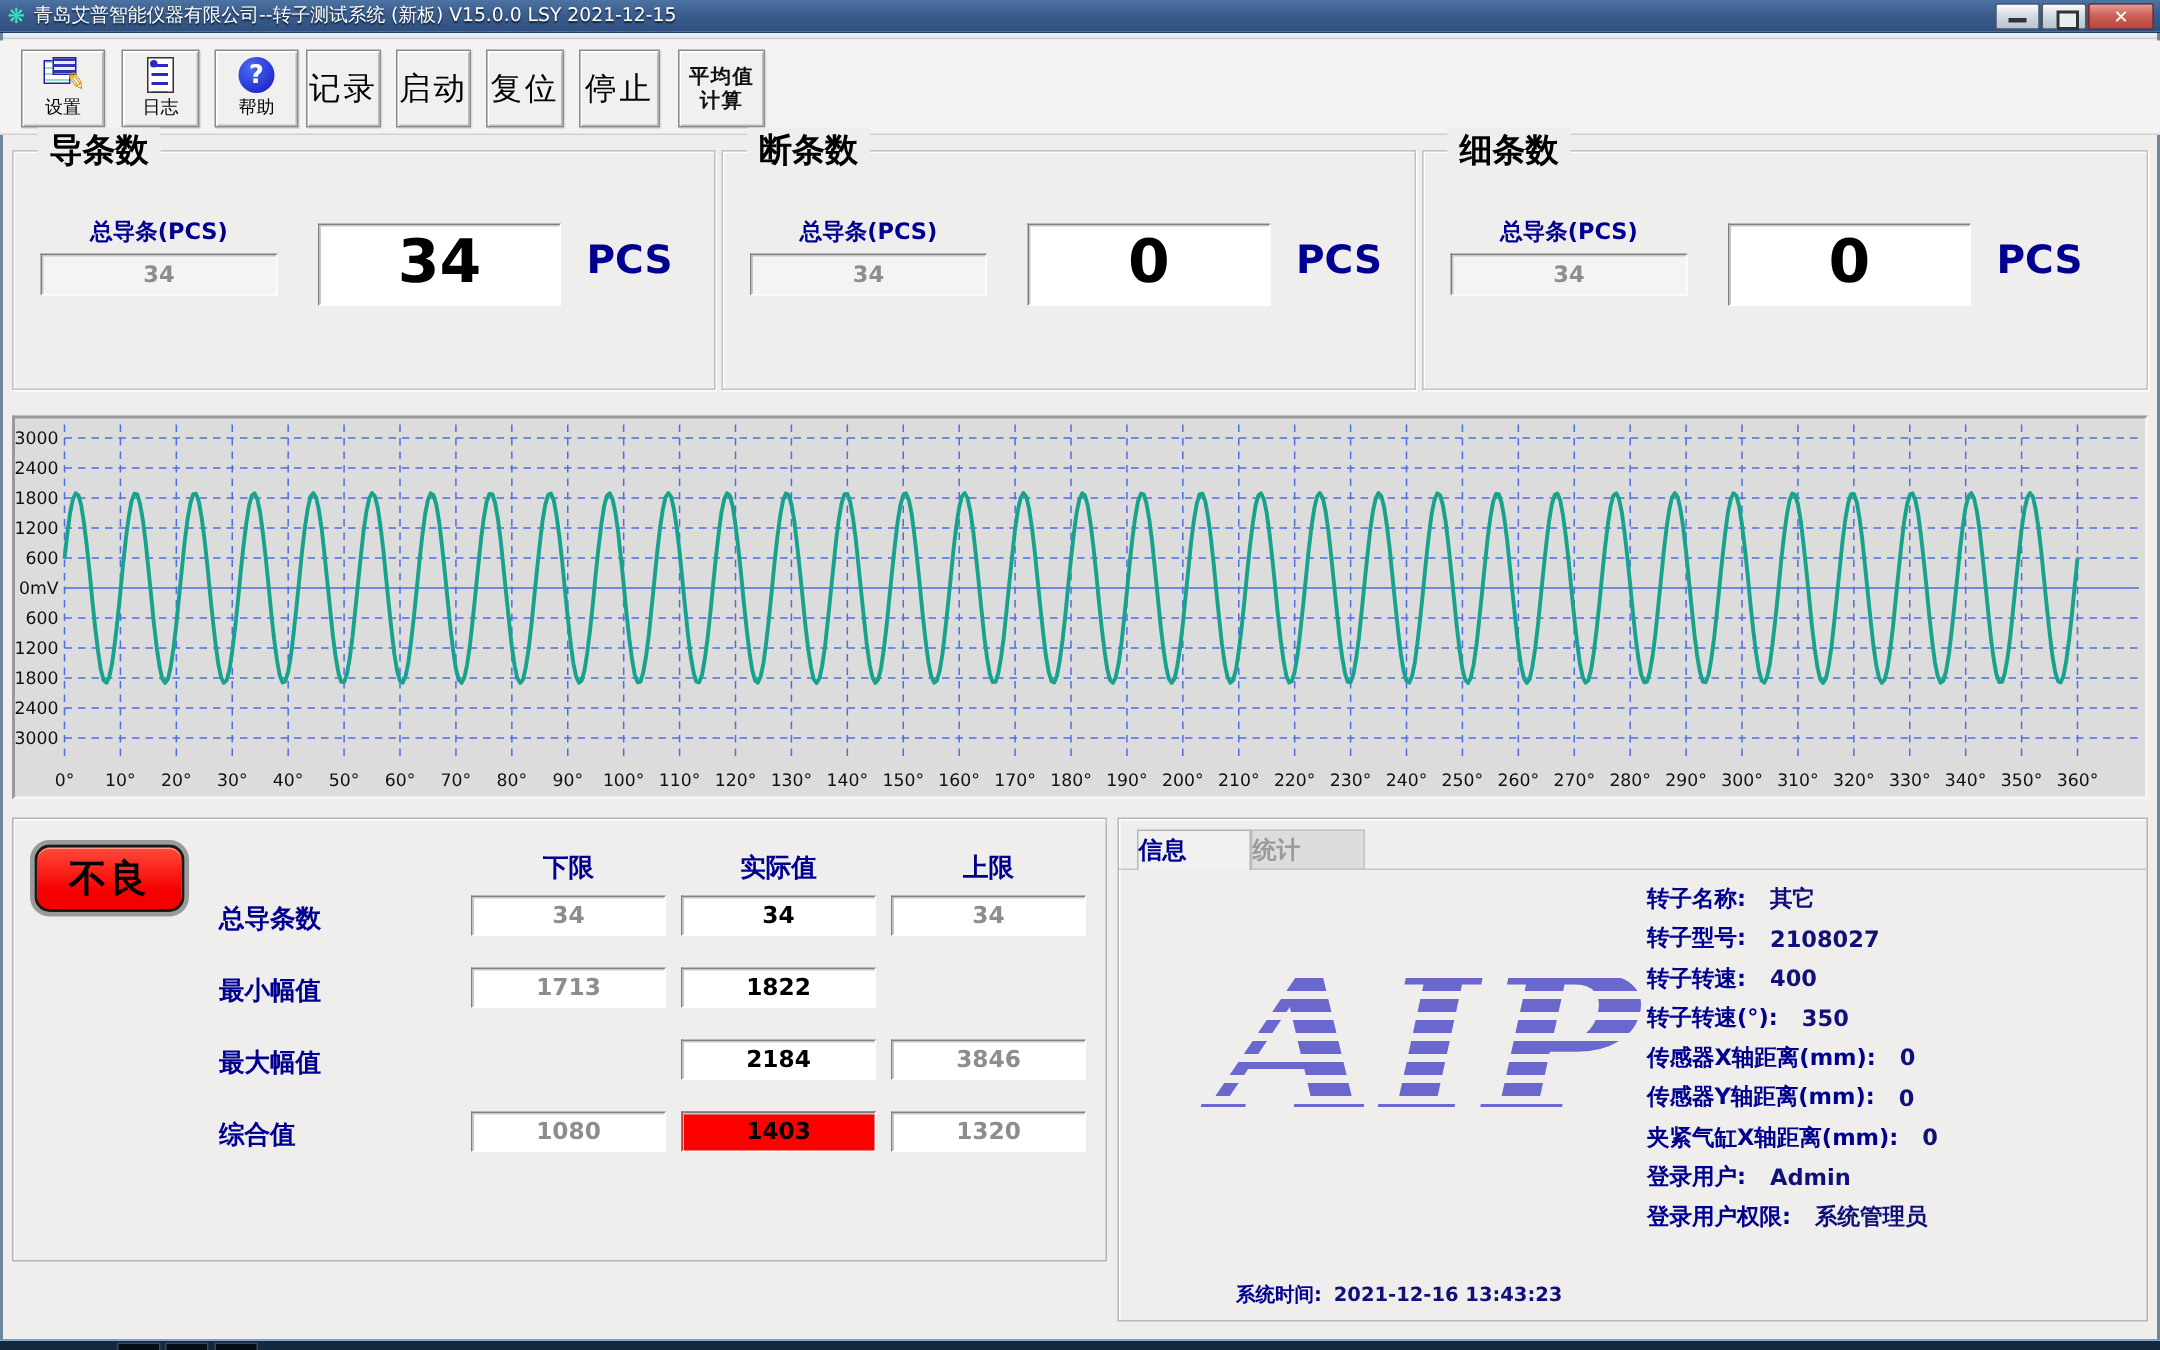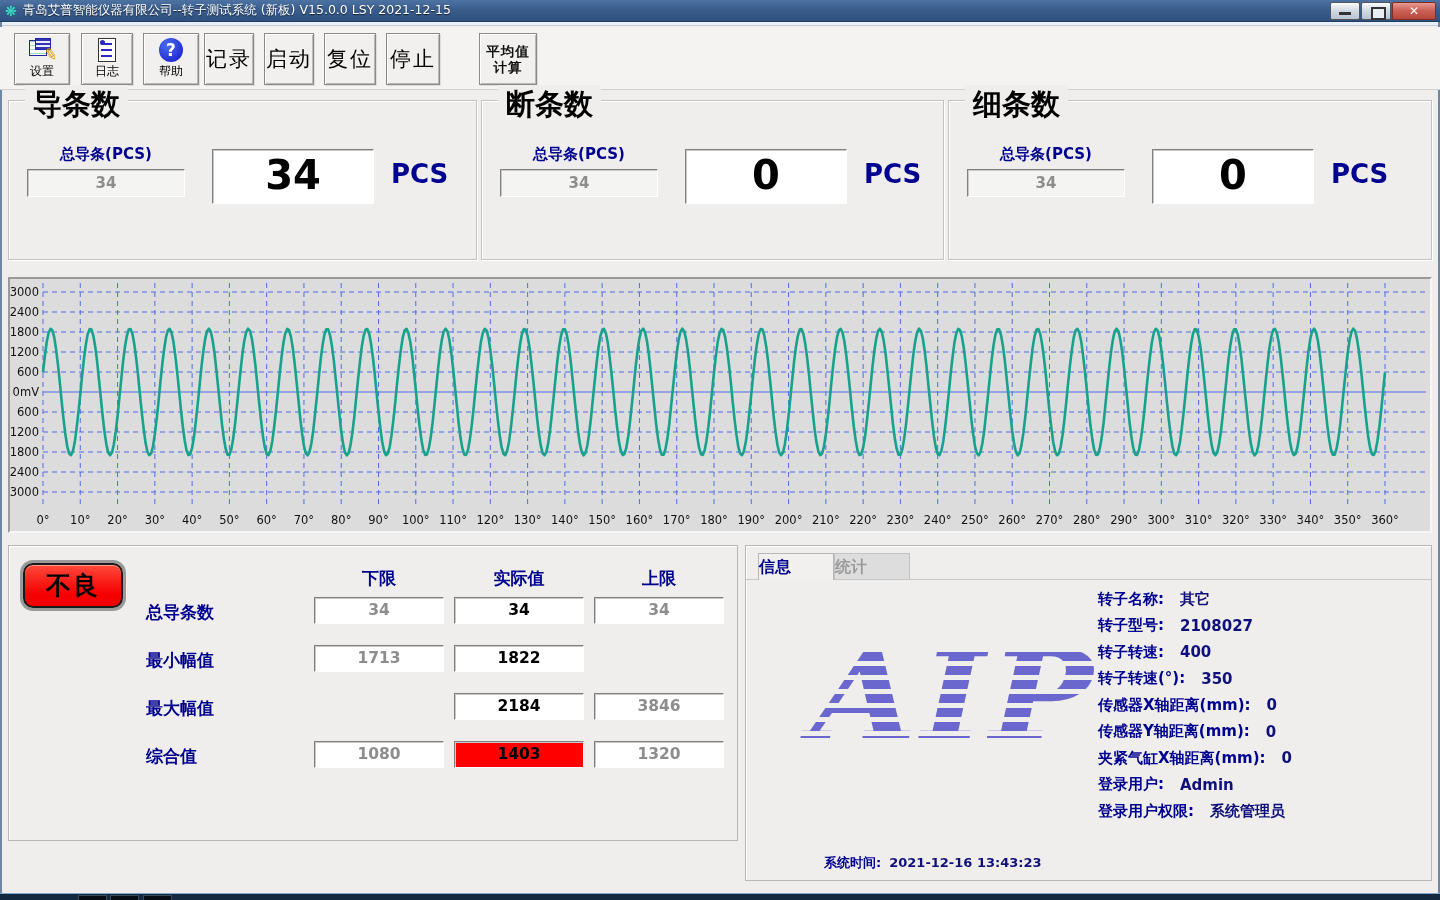--- a/index.html
+++ b/index.html
@@ -59,21 +59,21 @@
   .ic-log::before { content:""; position:absolute; left:1px; top:1px; width:5px; height:5px; background:#2a2ac0; border-radius:50%; }
   .ic-help { width:24px; height:24px; border-radius:50%; background:radial-gradient(circle at 35% 30%,#4a6cf0,#1515c8); color:#fff;
      font-weight:bold; font-size:17px; text-align:center; line-height:24px; }
   
   .groupbox {
     position:absolute; height:160px; border:1px solid #c2c2c2;
     box-shadow:inset 1px 1px 0 #fff, 1px 1px 0 #fff;
   }
   .groupbox .gb-title {
     position:absolute; top:-16px; left:16px; background:#efeeec; padding:0 8px;
-    font-size:29px; font-weight:bold; color:#000;
+    font-size:22px; font-weight:bold; color:#000;
   }
   .fld-label { position:absolute; left:18px; top:44px; width:158px; text-align:center;
     color:#000090; font-weight:bold; font-size:15px; }
   .sunken {
     background:#f4f4f2; border:1px solid; border-color:#7f7f7f #ffffff #ffffff #7f7f7f;
     box-shadow:inset 1px 1px 0 #c8c8c8;
   }
   .fld-box { position:absolute; left:18px; top:68px; width:158px; height:28px;
     text-align:center; line-height:26px; font-size:15px; font-weight:bold; color:#8d8d8d; }
   .big-box { position:absolute; left:203px; top:48px; width:162px; height:55px; background:#fff;
@@ -169,21 +169,21 @@
       <span class="tb-label">日志</span>
     </div>
     <div class="tb-btn" style="left:143px;width:56px">
       <span class="ic-help">?</span>
       <span class="tb-label">帮助</span>
     </div>
     <div class="tb-btn text-btn" style="left:204px;width:50px">记录</div>
     <div class="tb-btn text-btn" style="left:264px;width:50px">启动</div>
     <div class="tb-btn text-btn" style="left:324px;width:52px">复位</div>
     <div class="tb-btn text-btn" style="left:386px;width:54px">停止</div>
-    <div class="tb-btn two-line" style="left:479px;width:58px">
+    <div class="tb-btn two-line" style="left:452px;width:58px">
       <span>平均值</span>
       <span>计算</span>
     </div>
   </div>
 
   <div class="groupbox" style="left:8px;top:100px;width:469px">
     <span class="gb-title">导条数</span>
     <div class="fld-label">总导条(PCS)</div>
     <div class="fld-box sunken">34</div>
     <div class="big-box sunken">34</div>

